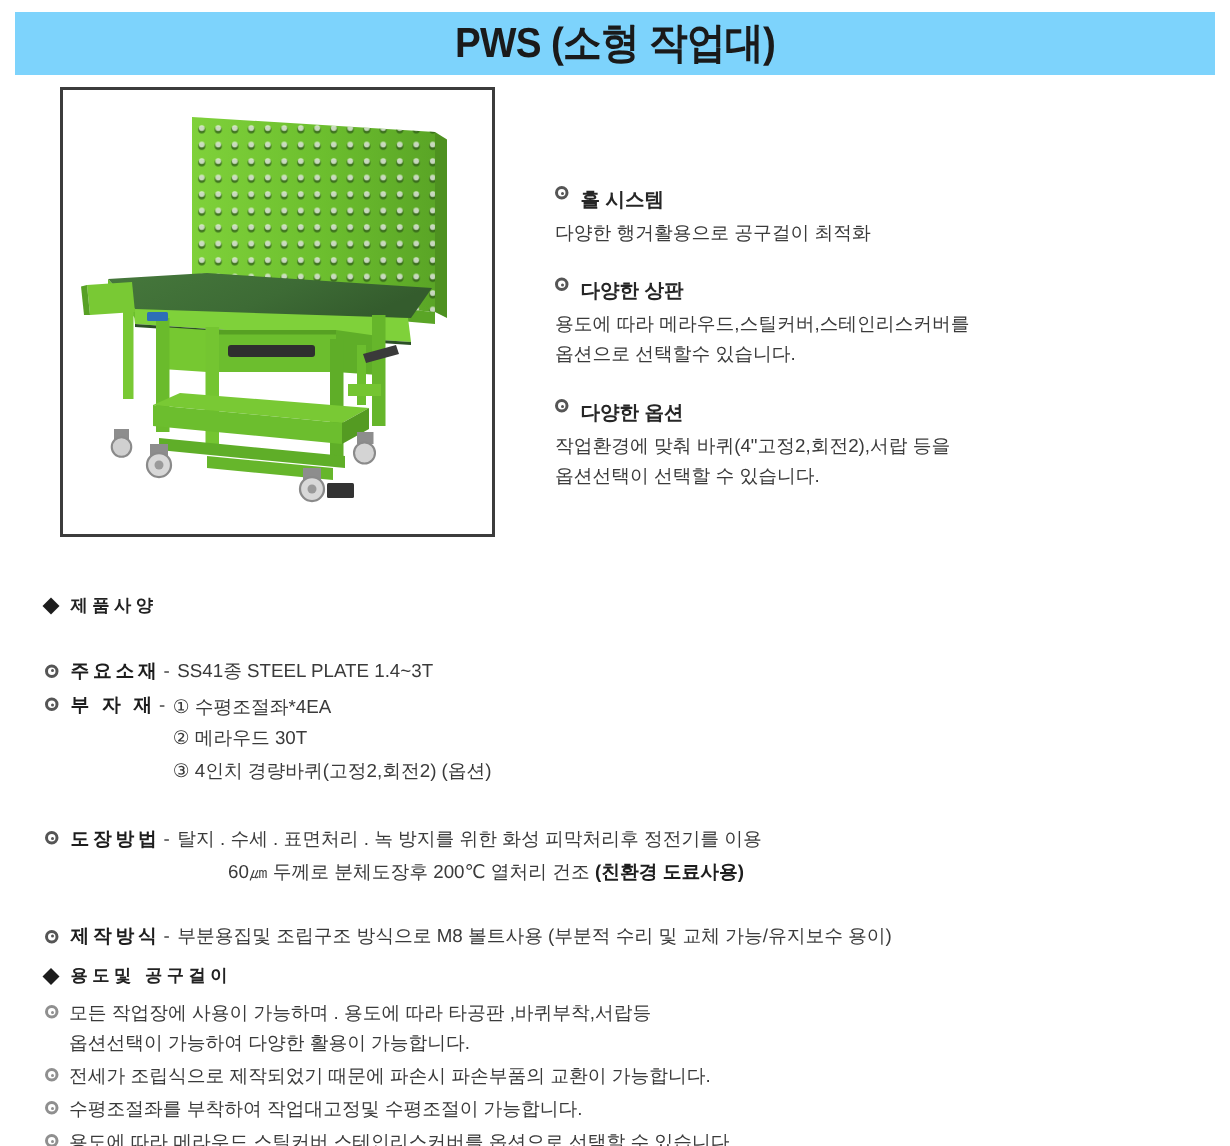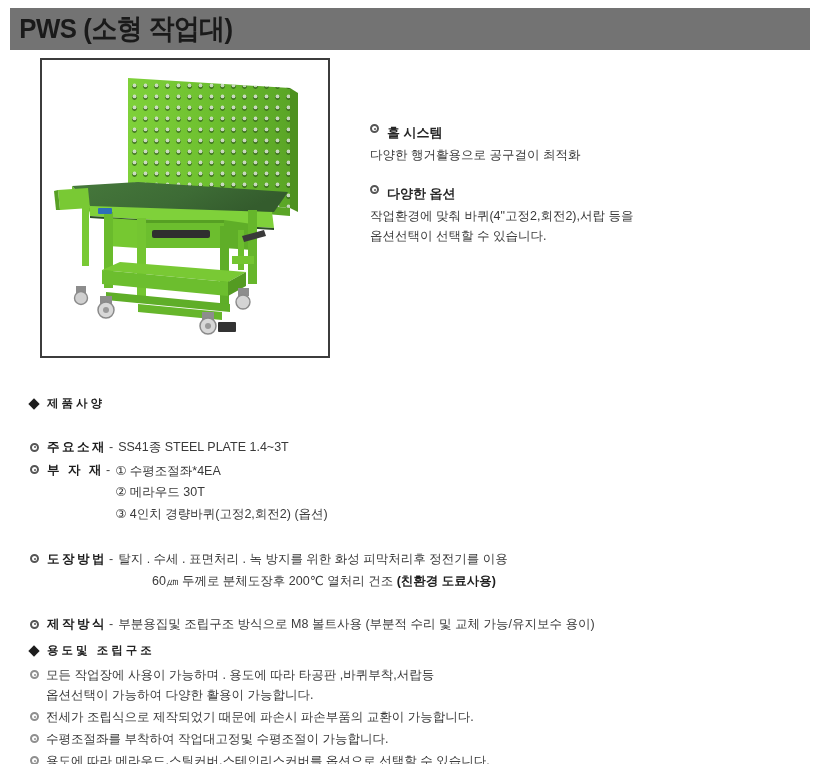--- a/index.html
+++ b/index.html
@@ -17,24 +17,24 @@
     overflow: hidden;
   }
 
   
   .title-banner {
     position: absolute;
     left: 10px;
     top: 8px;
     width: 800px;
     height: 42px;
-    background: #737373;
+    background: #7dd3fc;
     display: flex;
     align-items: center;
-    justify-content: flex-start;
+    justify-content: center;
   }
   .title-text {
     font-size: 28px;
     font-weight: bold;
     letter-spacing: -0.5px;
     color: #1a1a1a;
     transform: scaleX(0.92);
     white-space: nowrap;
   }
 
@@ -289,20 +289,30 @@
     <div class="feature-block">
       <div class="feature-head">
         <span class="bullet-ring"></span>
         <span>홀 시스템</span>
       </div>
       <div class="feature-body">
         <div>다양한 행거활용으로 공구걸이 최적화</div>
       </div>
     </div>
 
+    <div class="feature-block">
+      <div class="feature-head">
+        <span class="bullet-ring"></span>
+        <span>다양한 상판</span>
+      </div>
+      <div class="feature-body">
+        <div>용도에 따라 메라우드,스틸커버,스테인리스커버를</div>
+        <div>옵션으로 선택할수 있습니다.</div>
+      </div>
+    </div>
 
     <div class="feature-block">
       <div class="feature-head">
         <span class="bullet-ring"></span>
         <span>다양한 옵션</span>
       </div>
       <div class="feature-body">
         <div>작업환경에 맞춰 바퀴(4"고정2,회전2),서랍 등을</div>
         <div>옵션선택이 선택할 수 있습니다.</div>
       </div>
@@ -364,21 +374,21 @@
     </span>
     <span class="spec-value">부분용집및 조립구조 방식으로 M8 볼트사용 (부분적 수리 및 교체 가능/유지보수 용이)</span>
   </div>
 
 </div>
 
 <div class="usage">
 
   <div class="section-head">
     <span class="diamond"></span>
-    <span>용도및 조립구조</span>
+    <span>용도및 공구걸이</span>
   </div>
 
   <div class="usage-item">
     <span class="bullet-ring light"></span>
     <span class="usage-text">
       <div>모든 작업장에 사용이 가능하며 . 용도에 따라 타공판 ,바퀴부착,서랍등</div>
       <div>옵션선택이 가능하여 다양한 활용이 가능합니다.</div>
     </span>
   </div>
 

